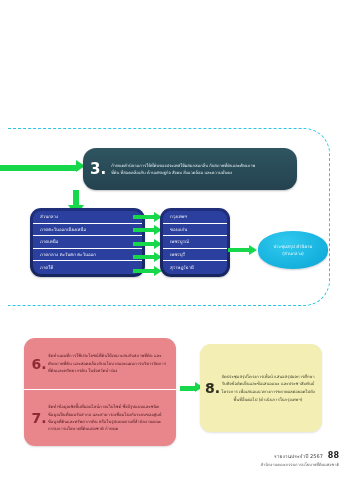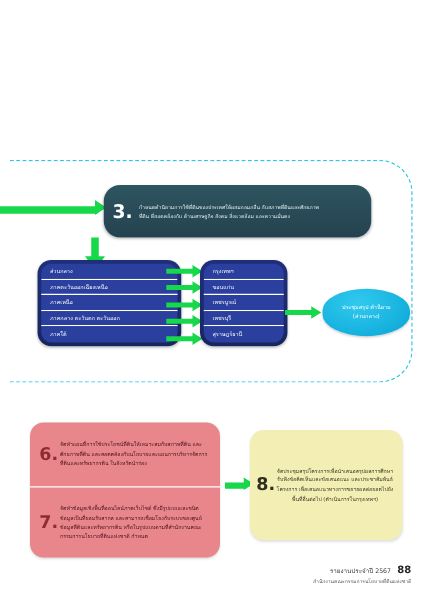--- a/index.html
+++ b/index.html
@@ -124,21 +124,21 @@
     display:flex;align-items:center;padding:5px 7px 5px 4px;box-sizing:border-box;
   }
   .yellow-card .num{
     color:#2f2f20;font-size:14px;font-weight:bold;line-height:1;
     flex:0 0 17px;text-align:center;
   }
   .yellow-card .txt{color:#3a3a24;font-size:4.2px;line-height:1.8;flex:1 1 auto;text-align:center;}
 
   
   .footer{
-    position:absolute;right:10px;bottom:12px;text-align:right;color:#3c3c3c;
+    position:absolute;right:0;bottom:12px;text-align:right;color:#3c3c3c;
   }
   .footer .line1{display:flex;align-items:baseline;justify-content:flex-end;gap:5px;}
   .footer .rep{font-size:5px;}
   .footer .pg{font-size:8px;font-weight:bold;color:#222;}
   .footer .org{font-size:4px;color:#555;margin-top:1px;}
 </style>
 </head>
 <body>
 
 <div class="canvas">

